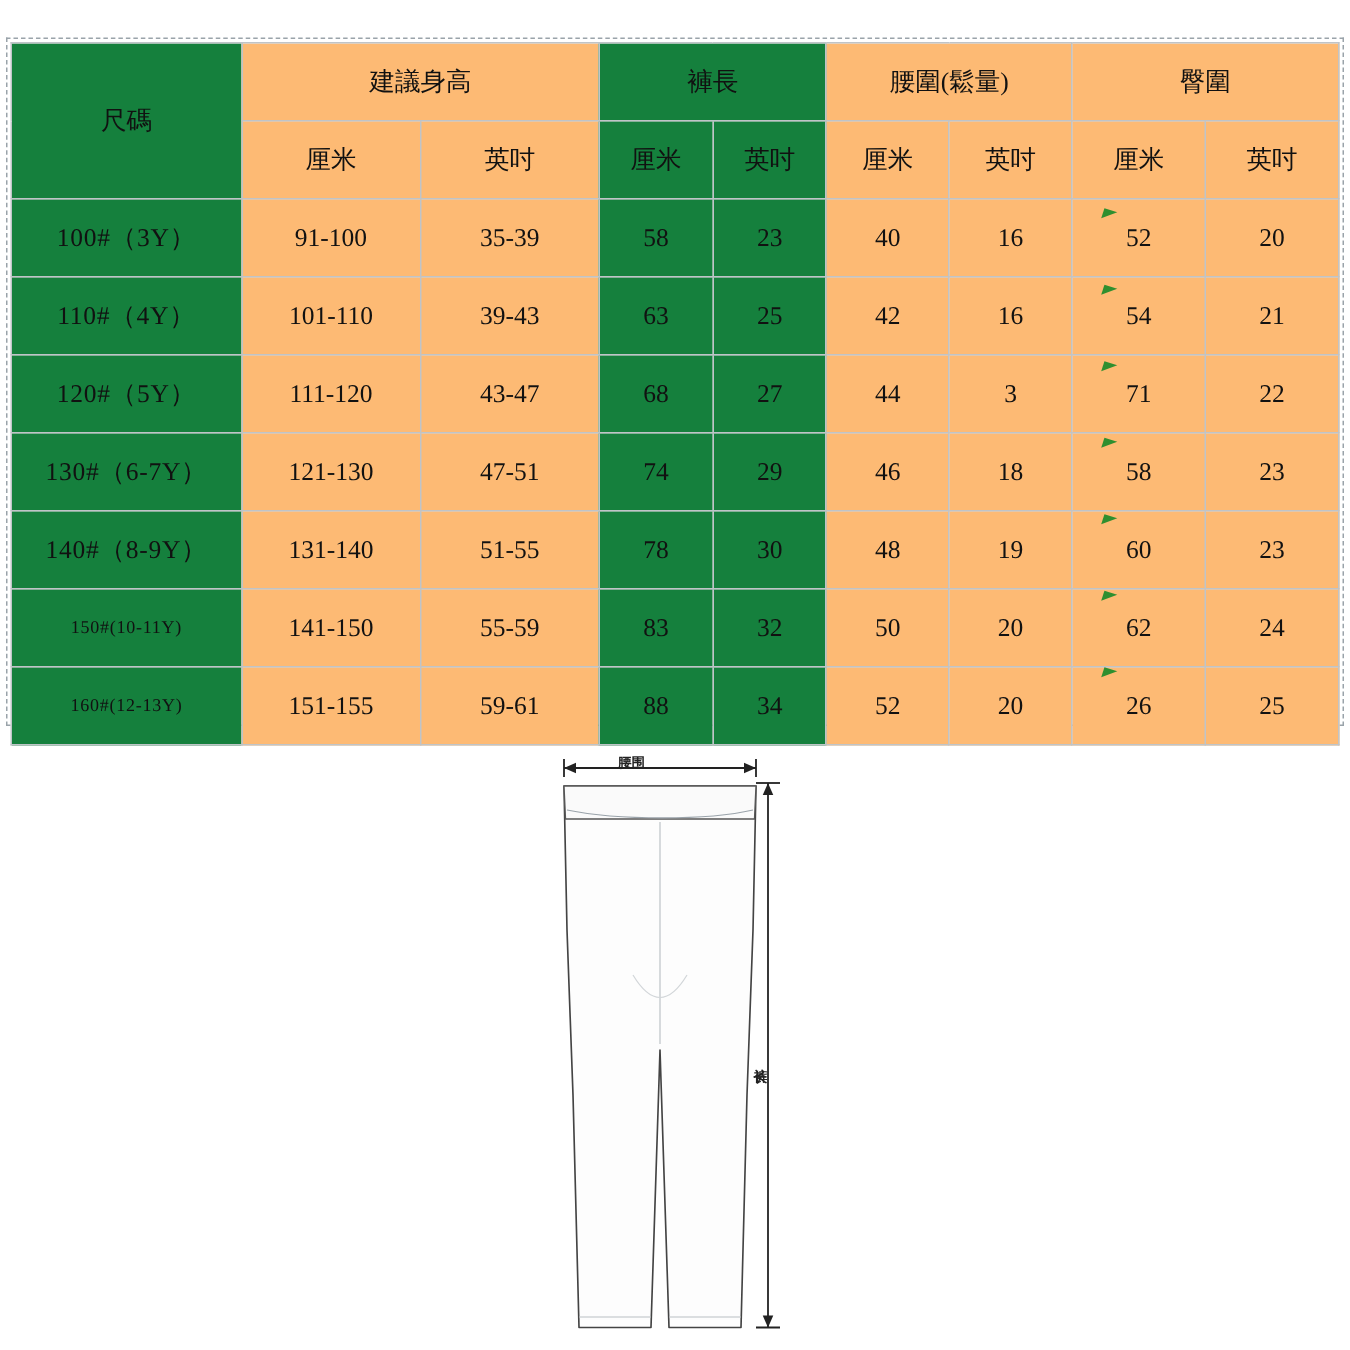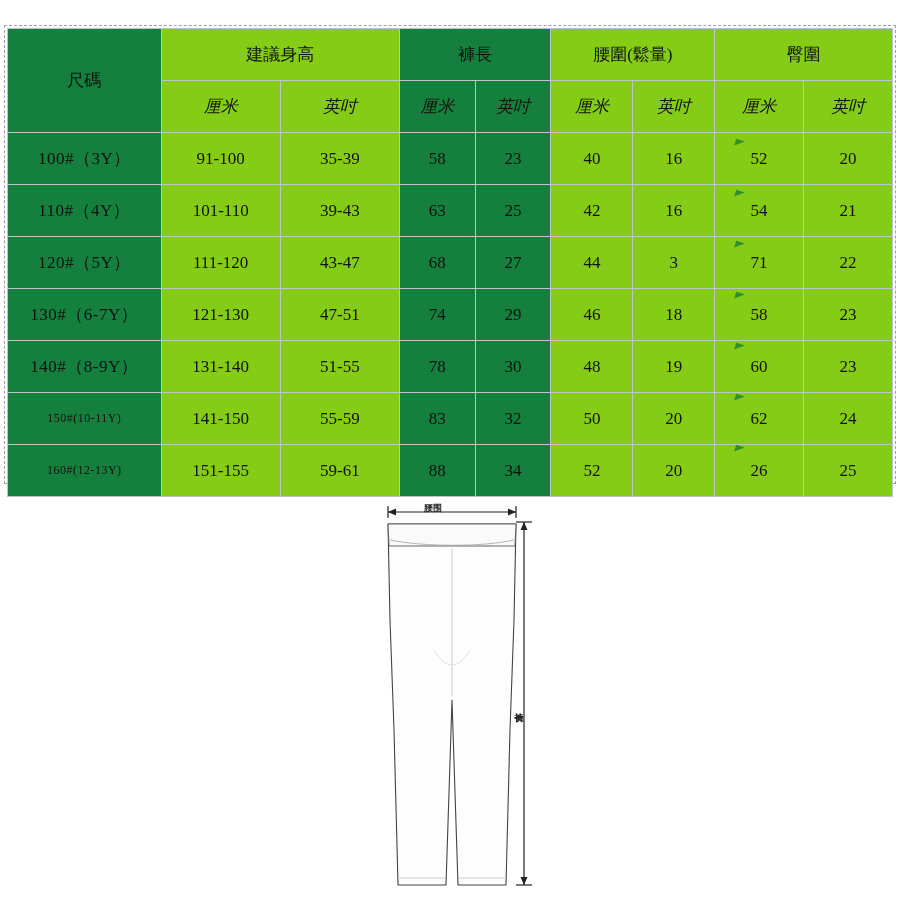--- a/index.html
+++ b/index.html
@@ -42,24 +42,23 @@
     padding: 0;
     height: 51px;
   }
   .hdr-top td {
     height: 53px;
     font-size: 18px;
   }
   .hdr-sub td {
     height: 40px;
     font-size: 17px;
-    font-style: italic;
   }
   .tint {
-    background: #84cc16;
+    background: #fdba74;
   }
   .plain {
     background: #15803d;
   }
   .sizecol {
     font-size: 16px;
     letter-spacing: 0.5px;
   }
   .sizecol.small {
     font-size: 12px;
@@ -81,21 +80,21 @@
     width: 0;
     height: 0;
     border-left: 9px solid #2f8f2f;
     border-bottom: 7px solid transparent;
     border-top: 0 solid transparent;
     transform: rotate(18deg);
   }
   
   .illus {
     position: absolute;
-    left: 364px;
+    left: 352px;
     top: 500px;
     width: 190px;
     height: 395px;
   }
   .illus svg { display: block; }
   .dim-label {
     position: absolute;
     font-family: "Liberation Sans", sans-serif;
     font-size: 9px;
     color: #222;

